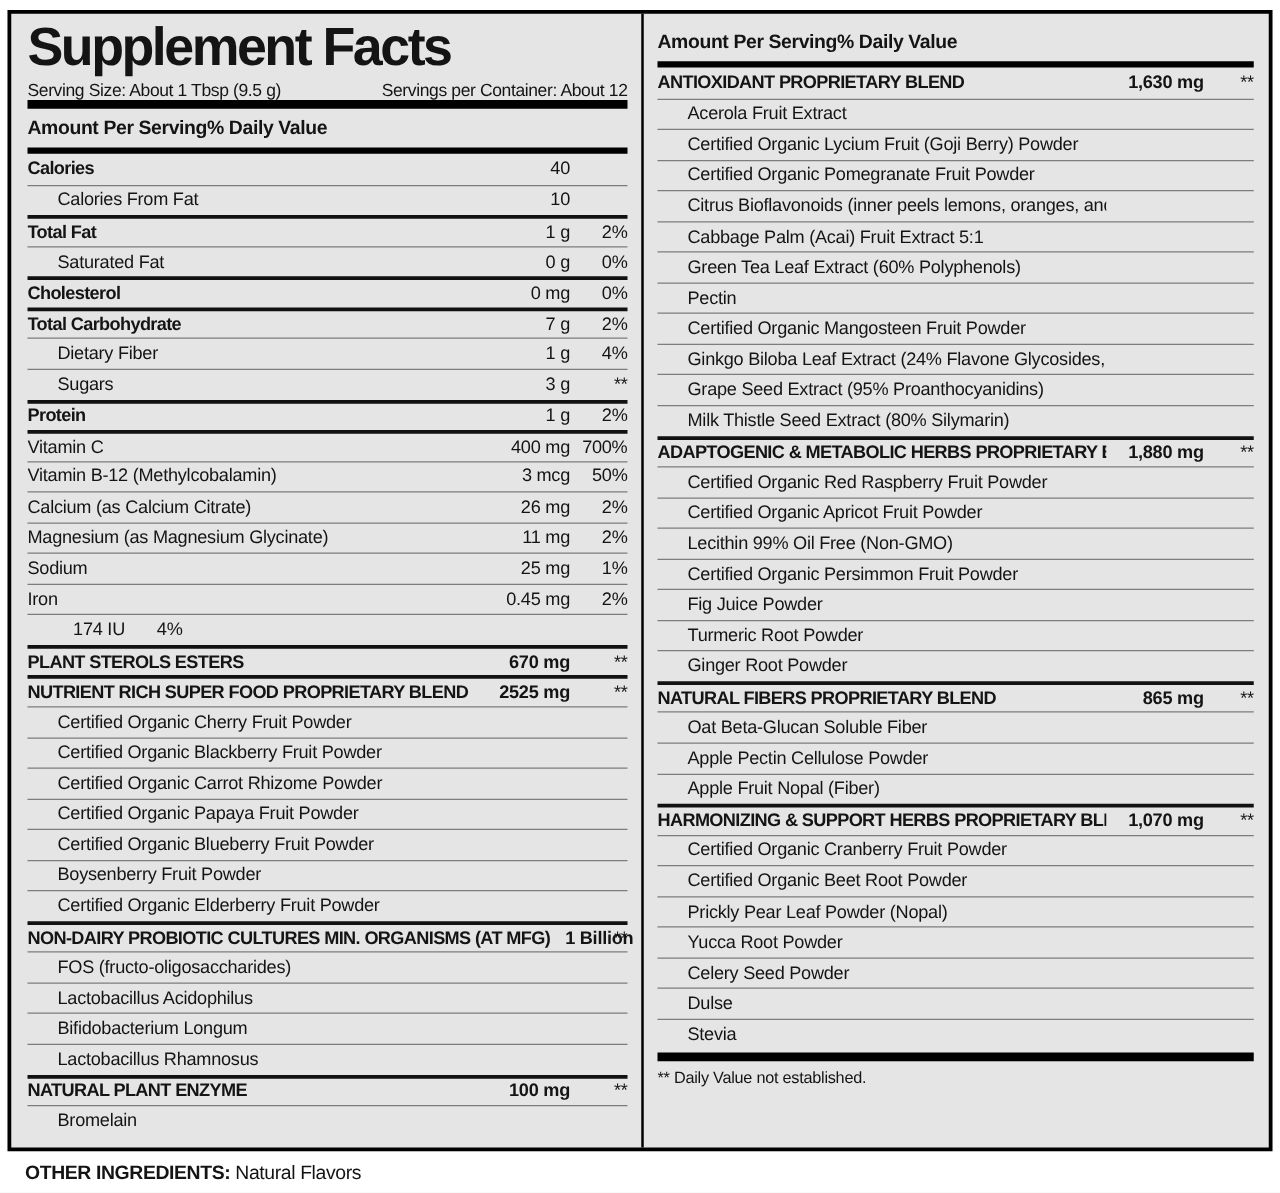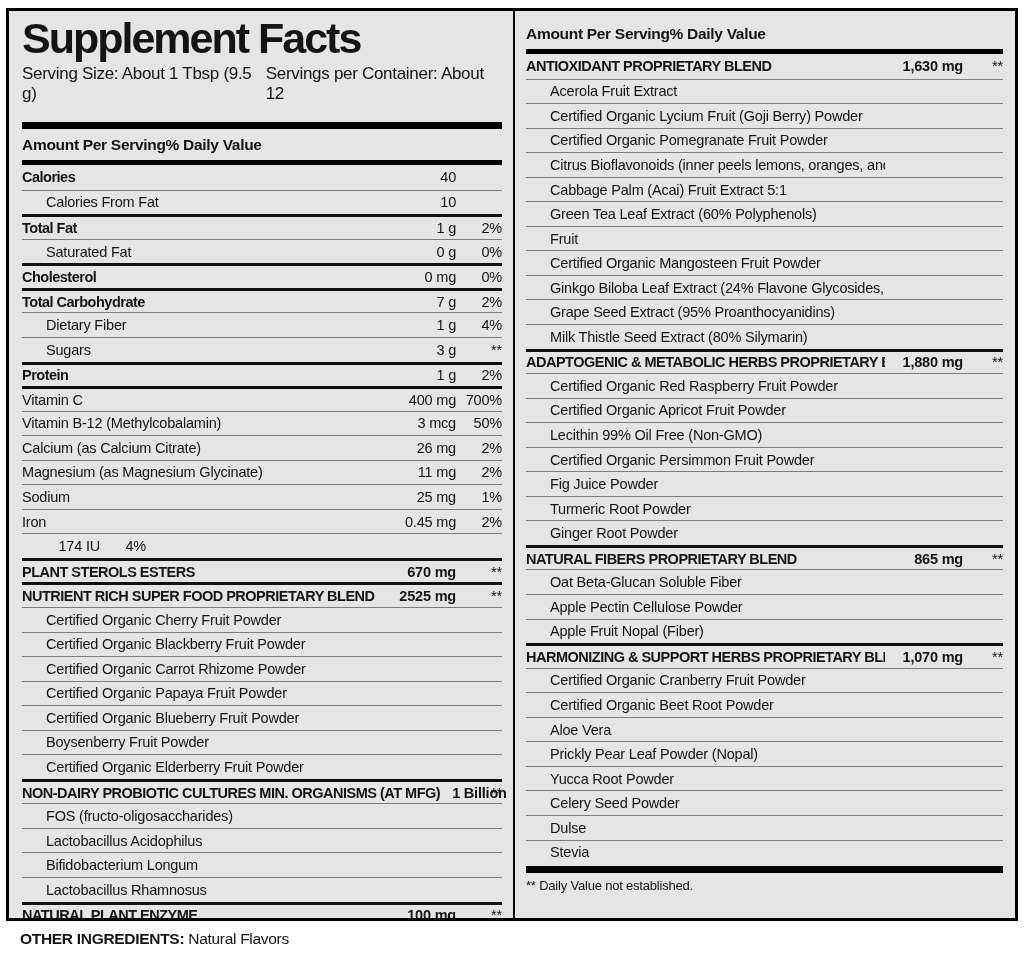--- a/index.html
+++ b/index.html
@@ -23,22 +23,22 @@
     padding:0 11px 0 13px;
   }
   .col-right { flex:1; padding:0 12px 0 11px; }
 
   .title {
     font-size:43px; font-weight:bold; letter-spacing:-2px;
     line-height:1.05; margin-top:5px;
   }
   .serving-row {
     display:flex; justify-content:space-between;
-    font-size:17px; letter-spacing:-0.3px;
-    margin-top:3px; padding-bottom:18px;
+    font-size:14px; letter-spacing:-0.3px;
+    margin-top:3px; padding-bottom:0;
   }
   .bar { background:#000; }
   .bar-7 { height:7px; }
   .bar-5 { height:5px; }
   .bar-6 { height:7px; margin-top:2px; }
 
   .col-header {
     display:flex; justify-content:flex-start;
     font-weight:bold; font-size:15.5px; letter-spacing:-0.3px;
     padding:7px 0 6px 0;
@@ -326,21 +326,21 @@
           <span class="pct"></span>
         </div>
 
         <div class="row indent sep-thin">
           <span class="name">Green Tea Leaf Extract (60% Polyphenols)</span>
           <span class="amt"></span>
           <span class="pct"></span>
         </div>
 
         <div class="row indent sep-thin">
-          <span class="name">Fruit</span>
+          <span class="name">Pectin</span>
           <span class="amt"></span>
           <span class="pct"></span>
         </div>
 
         <div class="row indent sep-thin">
           <span class="name">Certified Organic Mangosteen Fruit Powder</span>
           <span class="amt"></span>
           <span class="pct"></span>
         </div>
 
@@ -445,25 +445,20 @@
           <span class="amt"></span>
           <span class="pct"></span>
         </div>
 
         <div class="row indent sep-thin">
           <span class="name">Certified Organic Beet Root Powder</span>
           <span class="amt"></span>
           <span class="pct"></span>
         </div>
 
-        <div class="row indent sep-thin">
-          <span class="name">Aloe Vera</span>
-          <span class="amt"></span>
-          <span class="pct"></span>
-        </div>
 
         <div class="row indent sep-thin">
           <span class="name">Prickly Pear Leaf Powder (Nopal)</span>
           <span class="amt"></span>
           <span class="pct"></span>
         </div>
 
         <div class="row indent sep-thin">
           <span class="name">Yucca Root Powder</span>
           <span class="amt"></span>

